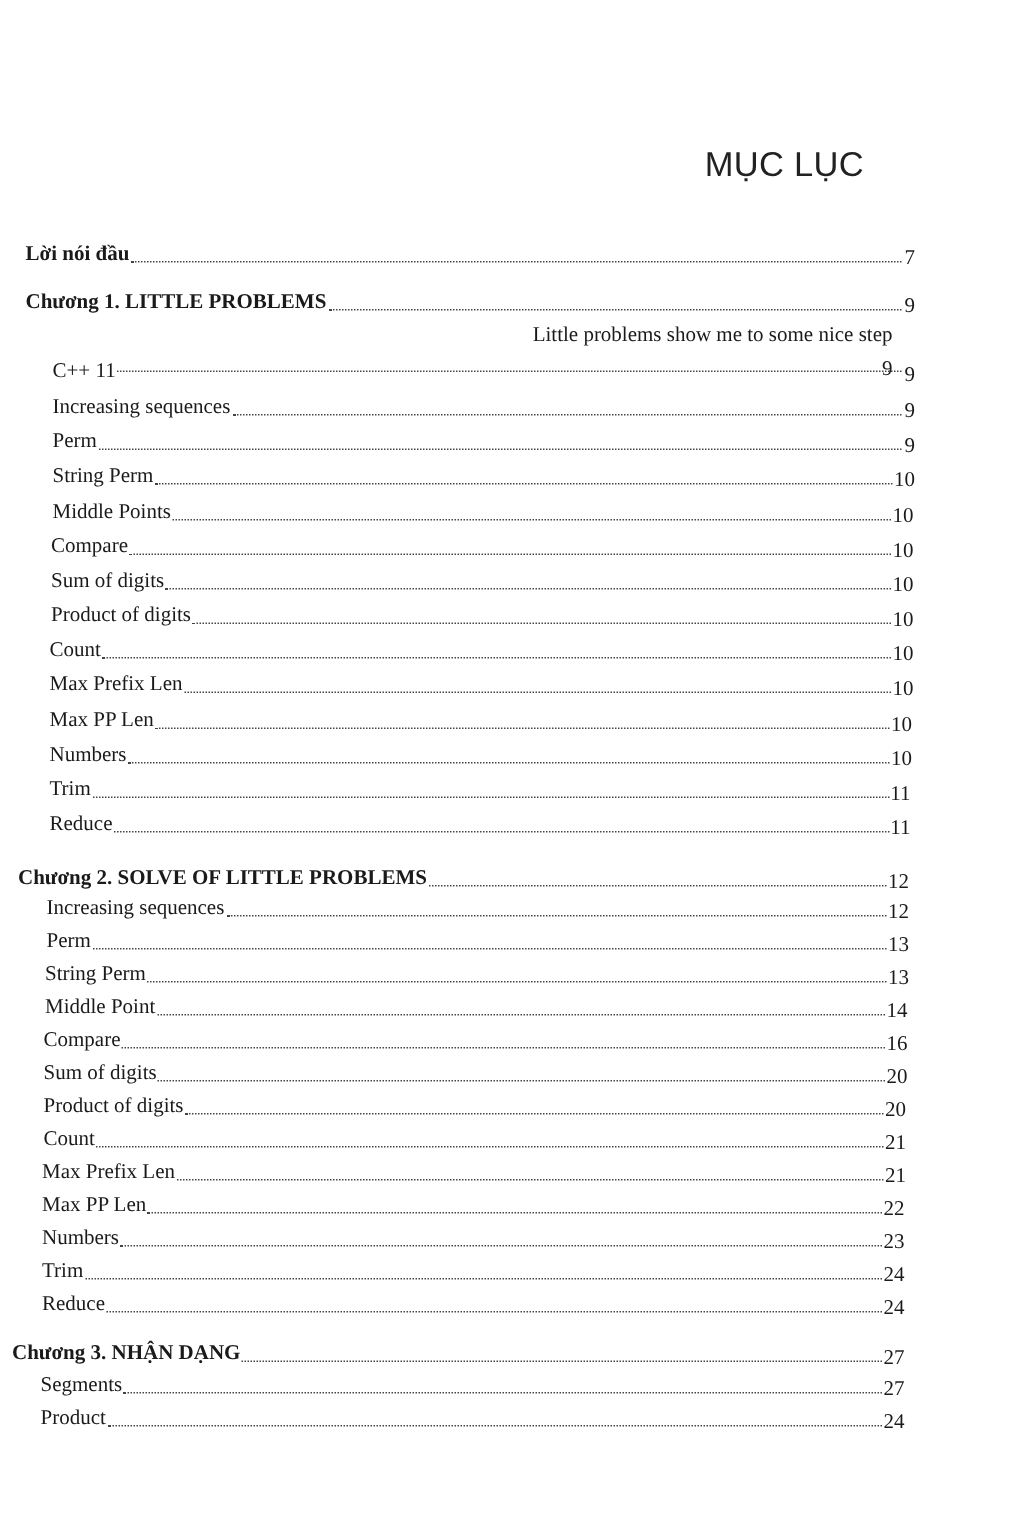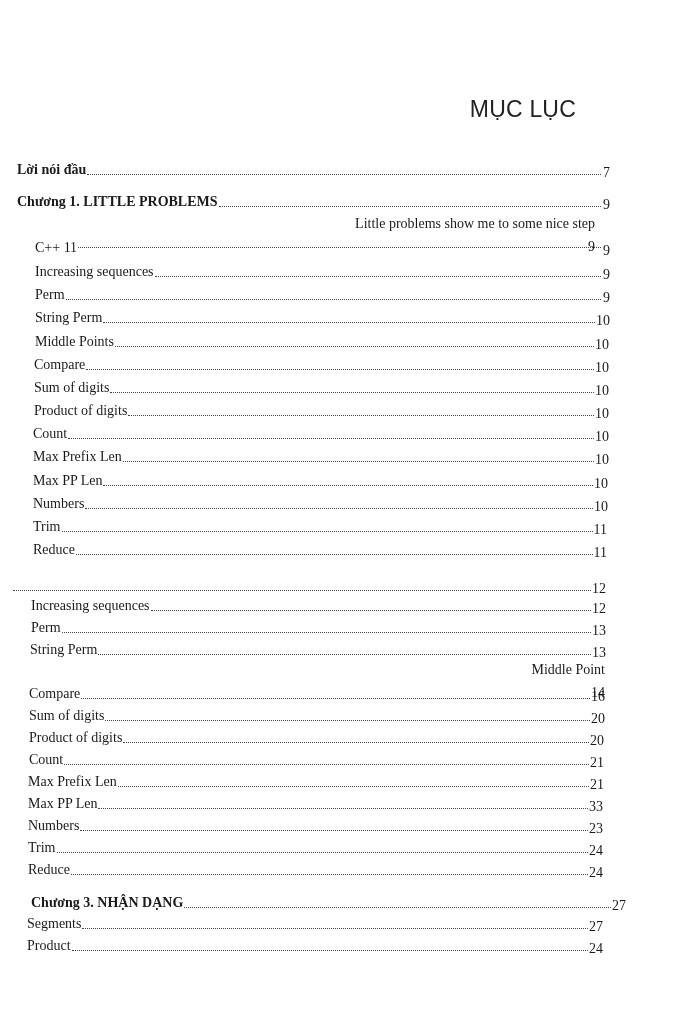--- a/index.html
+++ b/index.html
@@ -110,39 +110,40 @@
     <span class="label">Trim</span>
       <span class="dots"></span>
       <span class="page">11</span>
   </div>
   <div class="entry" style="left:33px;top:540px;width:574px;">
     <span class="label">Reduce</span>
       <span class="dots"></span>
       <span class="page">11</span>
   </div>
   <div class="entry bold" style="left:12px;top:576px;width:594px;">
+    <span class="label">Chương 2. SOLVE OF LITTLE PROBLEMS</span>
       <span class="dots"></span>
       <span class="page">12</span>
   </div>
   <div class="entry" style="left:31px;top:596px;width:575px;">
     <span class="label">Increasing sequences</span>
       <span class="dots"></span>
       <span class="page">12</span>
   </div>
   <div class="entry" style="left:31px;top:618px;width:575px;">
     <span class="label">Perm</span>
       <span class="dots"></span>
       <span class="page">13</span>
   </div>
   <div class="entry" style="left:30px;top:640px;width:576px;">
     <span class="label">String Perm</span>
       <span class="dots"></span>
       <span class="page">13</span>
   </div>
-  <div class="entry" style="left:30px;top:662px;width:575px;flex-direction:column;">
+  <div class="entry" style="left:30px;top:662px;width:575px;">
     <span class="label">Middle Point</span>
       <span class="dots"></span>
       <span class="page">14</span>
   </div>
   <div class="entry" style="left:29px;top:684px;width:576px;">
     <span class="label">Compare</span>
       <span class="dots"></span>
       <span class="page">16</span>
   </div>
   <div class="entry" style="left:29px;top:706px;width:576px;">
@@ -161,38 +162,38 @@
       <span class="page">21</span>
   </div>
   <div class="entry" style="left:28px;top:772px;width:576px;">
     <span class="label">Max Prefix Len</span>
       <span class="dots"></span>
       <span class="page">21</span>
   </div>
   <div class="entry" style="left:28px;top:794px;width:575px;">
     <span class="label">Max PP Len</span>
       <span class="dots"></span>
-      <span class="page">33</span>
+      <span class="page">22</span>
   </div>
   <div class="entry" style="left:28px;top:816px;width:575px;">
     <span class="label">Numbers</span>
       <span class="dots"></span>
       <span class="page">23</span>
   </div>
   <div class="entry" style="left:28px;top:838px;width:575px;">
     <span class="label">Trim</span>
       <span class="dots"></span>
       <span class="page">24</span>
   </div>
   <div class="entry" style="left:28px;top:860px;width:575px;">
     <span class="label">Reduce</span>
       <span class="dots"></span>
       <span class="page">24</span>
   </div>
-  <div class="entry bold" style="left:8px;top:893px;width:595px;margin-left:23px;">
+  <div class="entry bold" style="left:8px;top:893px;width:595px;">
     <span class="label">Chương 3. NHẬN DẠNG</span>
       <span class="dots"></span>
       <span class="page">27</span>
   </div>
   <div class="entry" style="left:27px;top:914px;width:576px;align-items:flex-end;">
     <span class="label">Segments</span>
       <span class="dots"></span>
       <span class="page">27</span>
   </div>
   <div class="entry" style="left:27px;top:936px;width:576px;">

